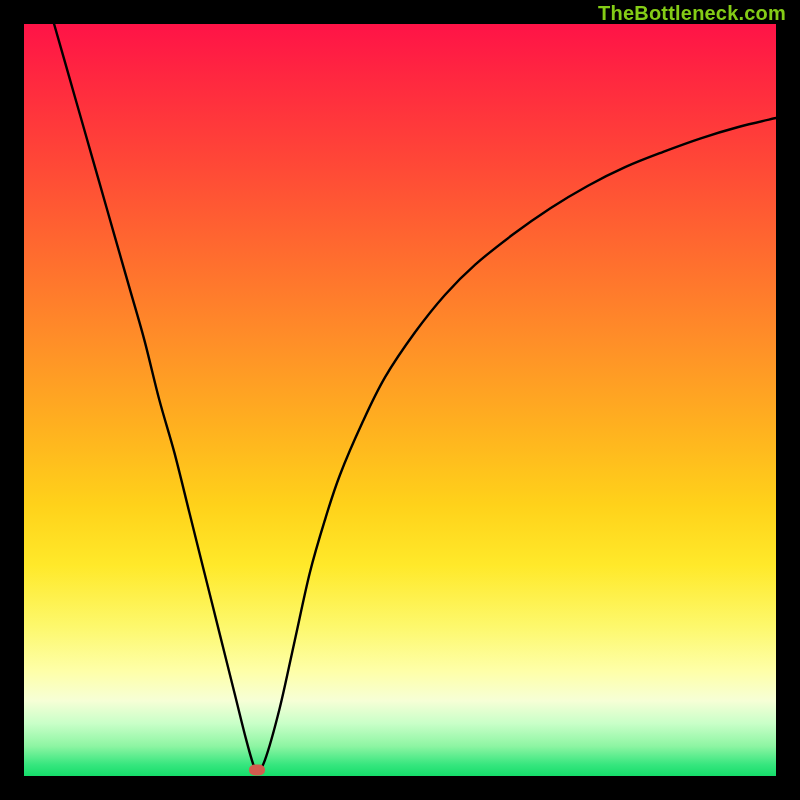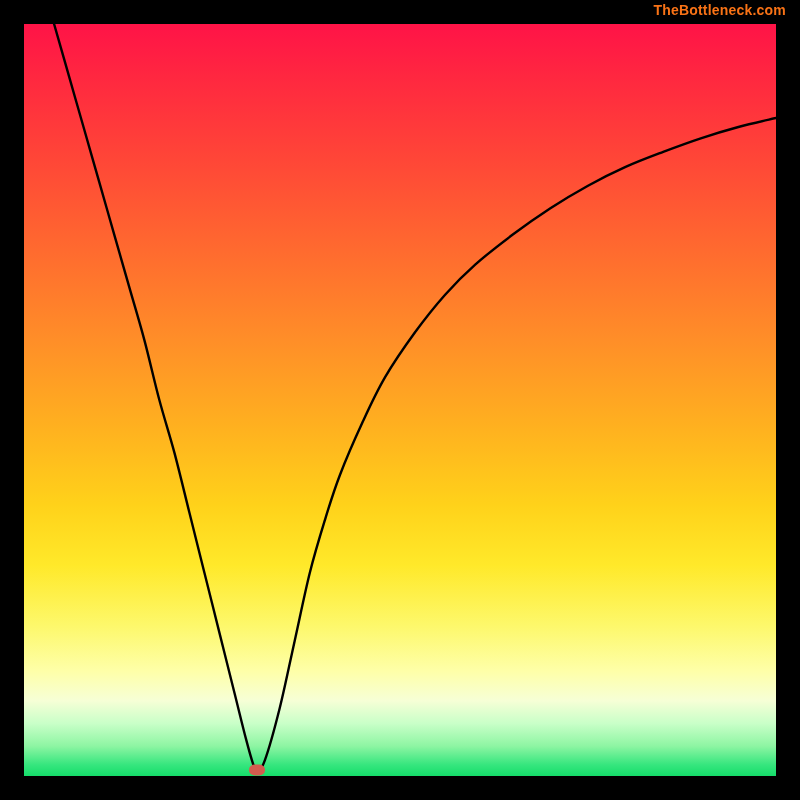--- a/index.html
+++ b/index.html
@@ -47,23 +47,23 @@
       #8ef5a3 96%,
       #36e67e 98.5%,
       #15dd6a 100%
     );
   }
   .watermark {
     position: absolute;
     top: 2px;
     right: 14px;
     font-family: Arial, Helvetica, sans-serif;
-    font-size: 14px;
+    font-size: 20px;
     font-weight: 600;
-    color: #f97316;
+    color: #84cc16;
     letter-spacing: 0.2px;
   }
   svg.curve {
     position: absolute;
     inset: 0;
   }
   .marker {
     position: absolute;
     width: 16px;
     height: 11px;

